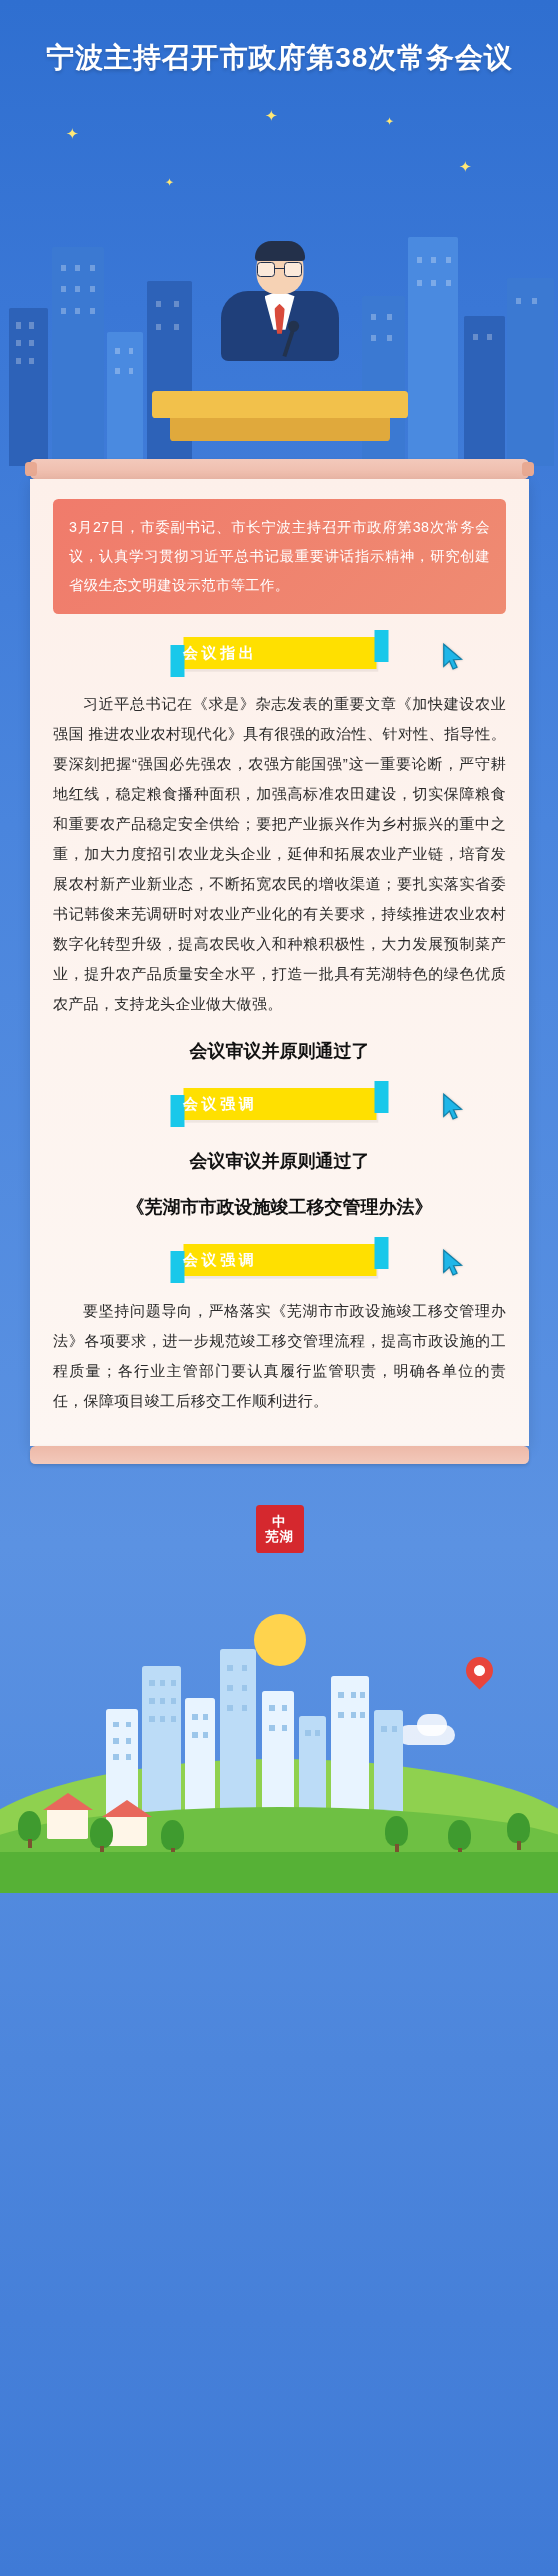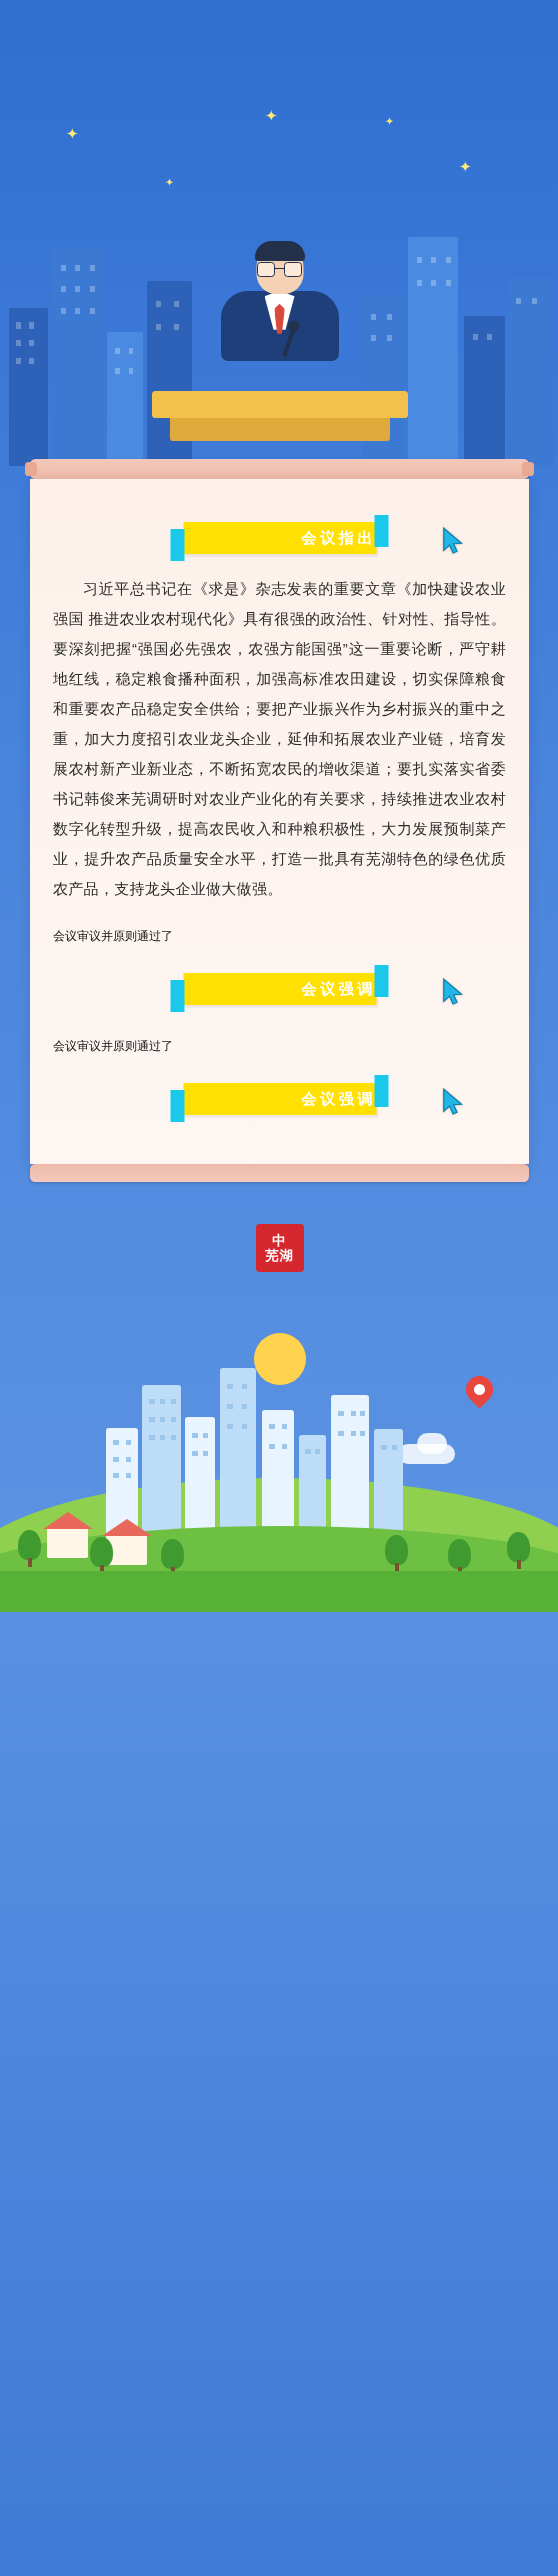--- a/index.html
+++ b/index.html
@@ -252,21 +252,21 @@
     left: 50%;
     transform: translateX(-50%);
     width: 193px;
     height: 32px;
     background: #ffe000;
     color: #ffffff;
     font-size: 15px;
     font-weight: bold;
     letter-spacing: 3.6px;
     line-height: 32px;
-    text-align: right;
+    text-align: left;
     box-shadow: 1.8px 2.7px 0 rgba(0,0,0,0.06);
   }
   .ribbon:before {
     content: "";
     position: absolute;
     left: -12.5px;
     top: 7.2px;
     width: 14.3px;
     height: 32px;
     background: #19c8ea;
@@ -295,24 +295,25 @@
   .para {
     color: #2b2b2b;
     font-size: 15px;
     line-height: 30px;
     text-align: justify;
     text-indent: 2em;
     letter-spacing: 0.3px;
     margin: 3.6px 0 0;
   }
   .center-head {
+    text-align: center;
     color: #111;
-    font-size: 12px;
+    font-size: 18px;
     line-height: 28px;
-    font-weight: normal;
+    font-weight: bold;
     margin: 18px 0 0;
   }
 
   
   .logo-row {
     position: relative;
     z-index: 6;
     margin-top: 5.4px;
     display: flex;
     justify-content: center;
@@ -470,20 +471,21 @@
   <div class="header">
 
     <div class="stars">
       <span style="left:66px; top:125px;">✦</span>
       <span style="left:265px; top:107px;">✦</span>
       <span style="left:459px; top:158px;">✦</span>
       <span style="left:165px; top:176px; font-size:10.7px;">✦</span>
       <span style="left:385px; top:115px; font-size:10.7px;">✦</span>
     </div>
 
+    <div class="title">宁波主持召开市政府第38次常务会议</div>
 
     <div class="skyline">
       <div class="bld dark" style="left:9px; width:39px; height:158px;">
         <i class="win" style="left:7.2px; top:14.3px;"></i>
           <i class="win" style="left:20px; top:14.3px;"></i>
         <i class="win" style="left:7.2px; top:32px;"></i>
           <i class="win" style="left:20px; top:32px;"></i>
         <i class="win" style="left:7.2px; top:50px;"></i>
           <i class="win" style="left:20px; top:50px;"></i>
       </div>
@@ -551,20 +553,21 @@
       <div class="desk"></div>
       <div class="desk-front"></div>
     </div>
   </div>
 
   <div class="scroll-wrap">
     <div class="scroll-top"></div>
 
     <div class="card">
 
+      <div class="lead">3月27日，市委副书记、市长宁波主持召开市政府第38次常务会议，认真学习贯彻习近平总书记最重要讲话指示精神，研究创建省级生态文明建设示范市等工作。</div>
 
       <div class="ribbon-row">
         <div class="ribbon">会议指出</div>
         <div class="cursor">
           <svg width="23" height="29" viewBox="0 0 26 32">
               <path d="M2 1 L2 26 L8.5 20 L12.5 29 L17 27 L13 18.5 L22 18 Z" fill="#1fb6e8" stroke="#0f7fa8" stroke-width="1.4"></path>
             </svg>
         </div>
       </div>
       <div class="para">习近平总书记在《求是》杂志发表的重要文章《加快建设农业强国 推进农业农村现代化》具有很强的政治性、针对性、指导性。要深刻把握“强国必先强农，农强方能国强”这一重要论断，严守耕地红线，稳定粮食播种面积，加强高标准农田建设，切实保障粮食和重要农产品稳定安全供给；要把产业振兴作为乡村振兴的重中之重，加大力度招引农业龙头企业，延伸和拓展农业产业链，培育发展农村新产业新业态，不断拓宽农民的增收渠道；要扎实落实省委书记韩俊来芜调研时对农业产业化的有关要求，持续推进农业农村数字化转型升级，提高农民收入和种粮积极性，大力发展预制菜产业，提升农产品质量安全水平，打造一批具有芜湖特色的绿色优质农产品，支持龙头企业做大做强。</div>
@@ -573,28 +576,30 @@
       <div class="ribbon-row">
         <div class="ribbon">会议强调</div>
         <div class="cursor">
           <svg width="23" height="29" viewBox="0 0 26 32">
               <path d="M2 1 L2 26 L8.5 20 L12.5 29 L17 27 L13 18.5 L22 18 Z" fill="#1fb6e8" stroke="#0f7fa8" stroke-width="1.4"></path>
             </svg>
         </div>
       </div>
 
       <div class="center-head">会议审议并原则通过了</div>
+      <div class="center-head">《芜湖市市政设施竣工移交管理办法》</div>
       <div class="ribbon-row">
         <div class="ribbon">会议强调</div>
         <div class="cursor">
           <svg width="23" height="29" viewBox="0 0 26 32">
               <path d="M2 1 L2 26 L8.5 20 L12.5 29 L17 27 L13 18.5 L22 18 Z" fill="#1fb6e8" stroke="#0f7fa8" stroke-width="1.4"></path>
             </svg>
         </div>
       </div>
+      <div class="para">要坚持问题导向，严格落实《芜湖市市政设施竣工移交管理办法》各项要求，进一步规范竣工移交管理流程，提高市政设施的工程质量；各行业主管部门要认真履行监管职责，明确各单位的责任，保障项目竣工后移交工作顺利进行。</div>
 
     </div>
 
     <div class="scroll-bottom"></div>
   </div>
 
   <div class="logo-row">
     <div class="logo-mark">
       <span class="row1">中</span>
       <span class="row2">芜湖</span>

